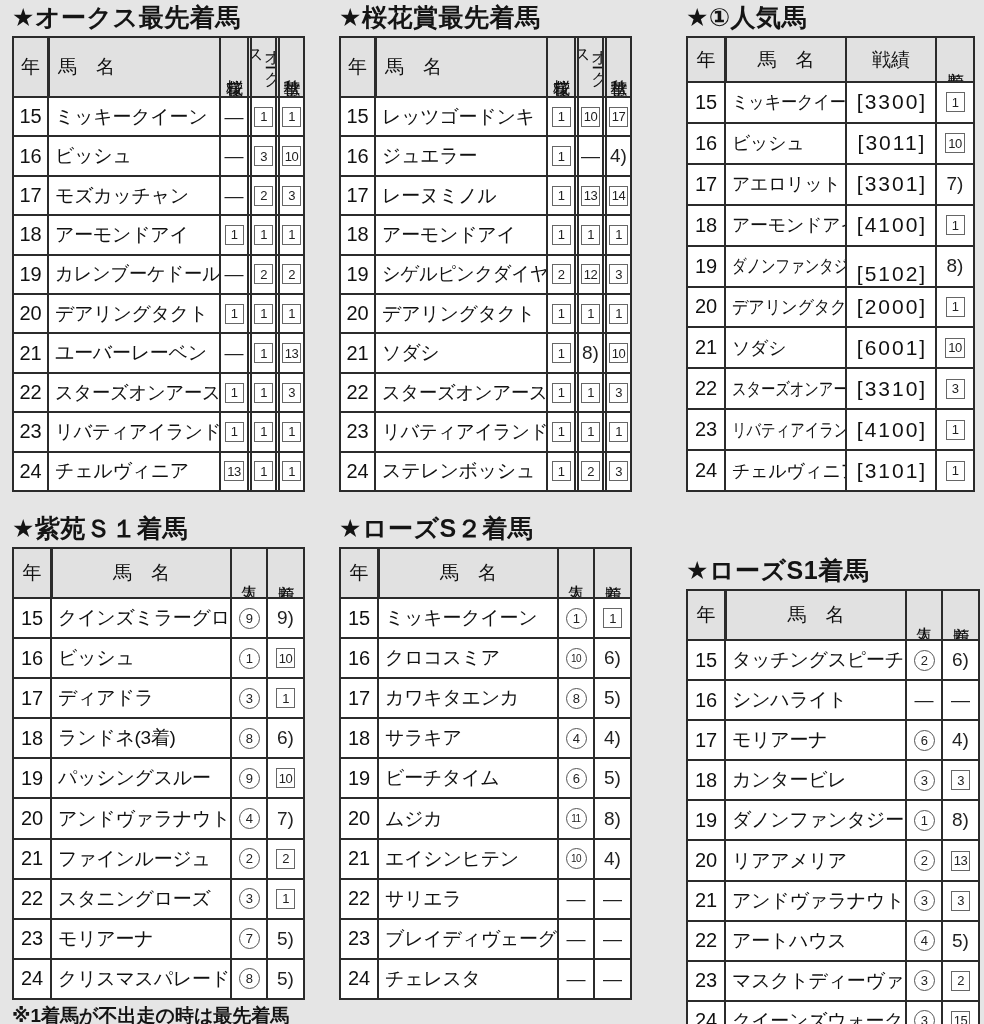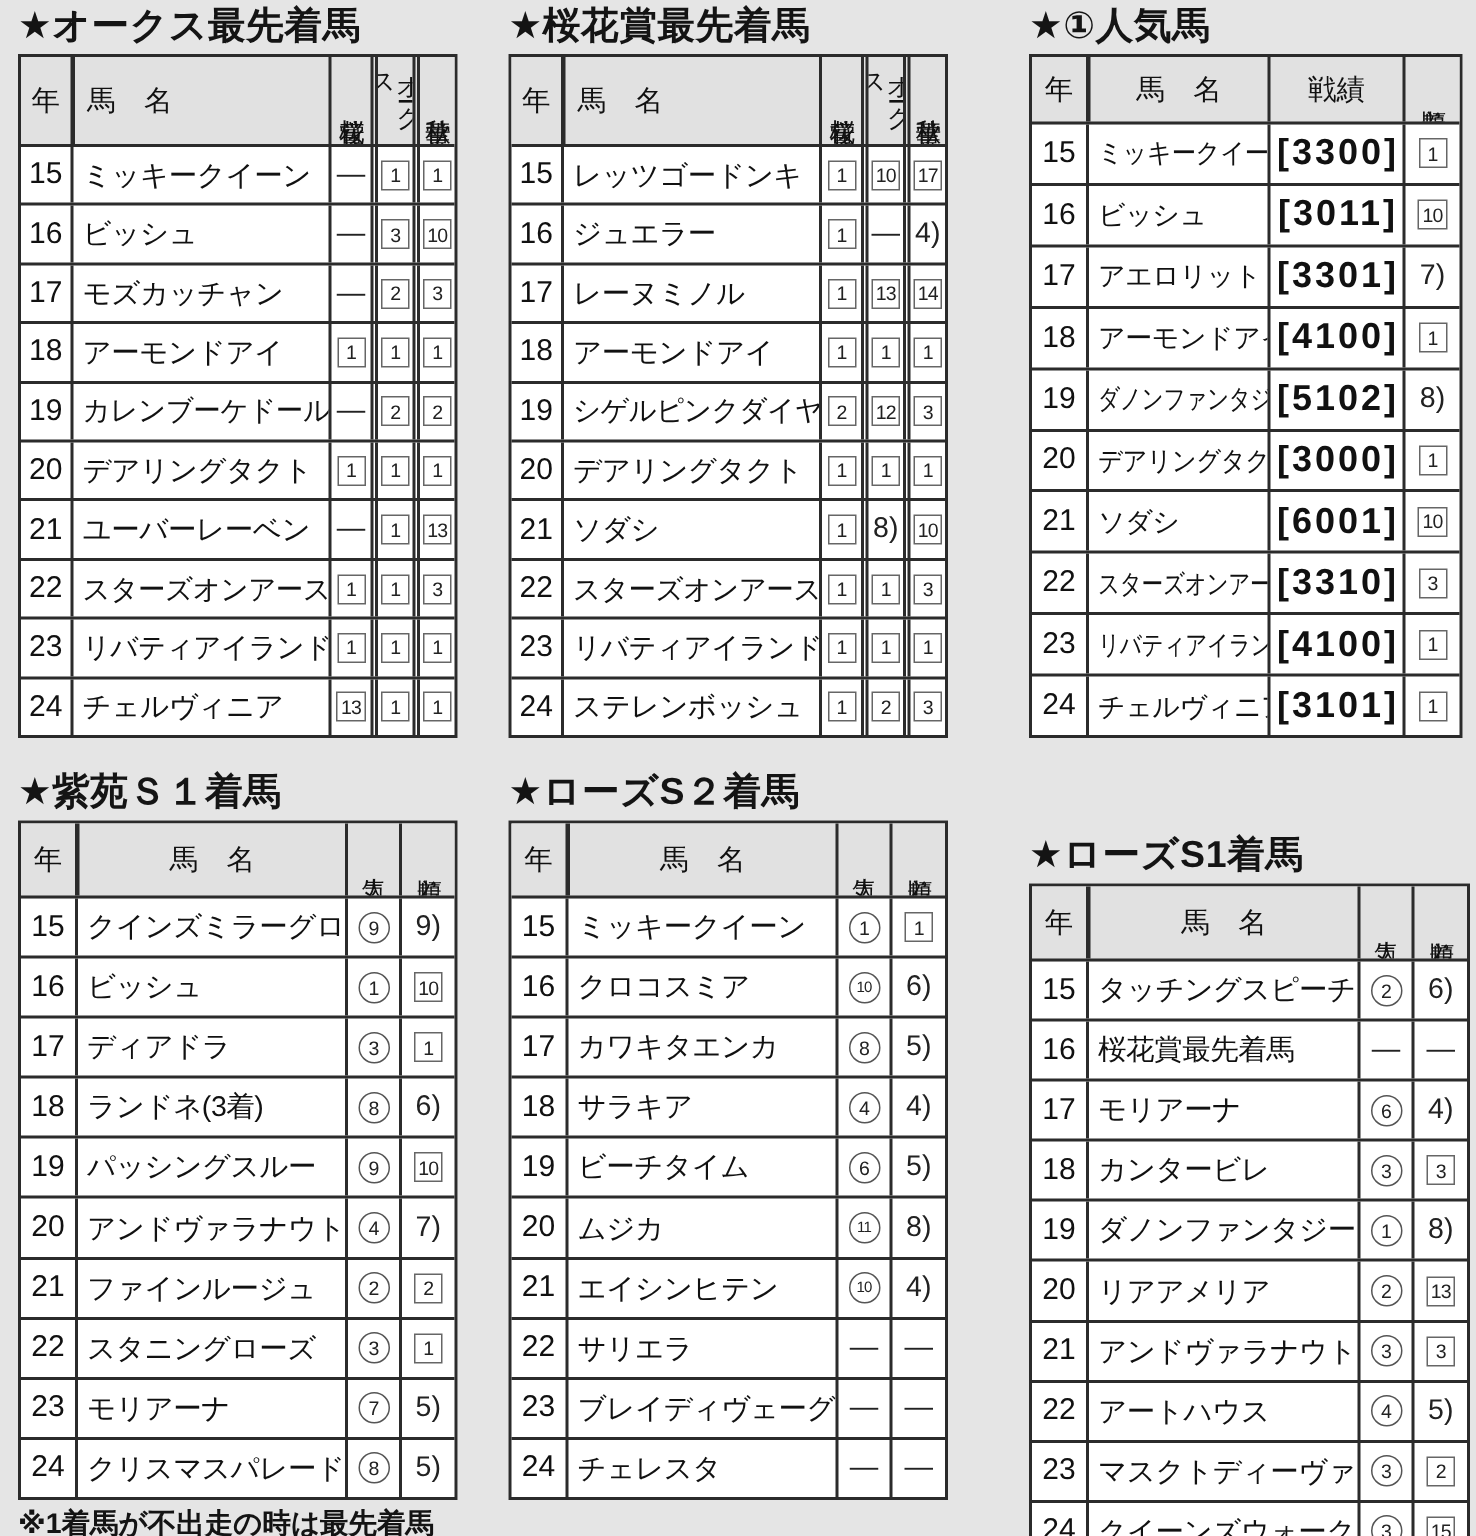--- a/index.html
+++ b/index.html
@@ -47,21 +47,21 @@
     border: 1.5px solid #666; background:#fff; font-size: 13px; color:#222;
     letter-spacing:-0.5px;
   }
   .circnum {
     display:inline-flex; align-items:center; justify-content:center;
     width: 21px; height: 21px; border: 1.5px solid #555; border-radius: 50%;
     font-size: 13px; color:#222; letter-spacing:-0.5px;
   }
   .circnum.two { font-size: 10px; }
   .plainval { font-size: 19px; color:#222; }
-  .senseki { font-size: 24px; letter-spacing: 2px; white-space:nowrap; padding-left:2px;font-weight:bold; }
+  .senseki { font-size: 21px; letter-spacing: 2px; white-space:nowrap; padding-left:2px; }
   .footnote {
     position:absolute; left:12px; top:1003px; font-size:19px; font-weight:600;
     color:#141414; white-space:nowrap;
   }
 </style>
 </head>
 <body>
 
 <div class="page">
   <section class="tbl top1" style="left:12px;  top:2px;  width:293px;">
@@ -462,34 +462,34 @@
             </div>
             <div class="td" style="flex: 0 0 38px;">
               <span class="boxnum">1</span>
             </div>
           </div>
           <div class="tr">
             <div class="td year">19</div>
             <div class="td name">
               <span class="nametext" style="transform: scaleX(0.802);">ダノンファンタジー</span>
             </div>
-            <div class="td" style="flex: 0 0 90px;">
+            <div class="td" style="flex: 0 0 90px; align-items: flex-end;">
               <span class="senseki">[5102]</span>
             </div>
             <div class="td" style="flex: 0 0 38px;">
               <span class="plainval">8)</span>
             </div>
           </div>
           <div class="tr">
             <div class="td year">20</div>
             <div class="td name">
               <span class="nametext" style="transform: scaleX(0.903);">デアリングタクト</span>
             </div>
             <div class="td" style="flex: 0 0 90px;">
-              <span class="senseki">[3000]</span>
+              <span class="senseki">[2000]</span>
             </div>
             <div class="td" style="flex: 0 0 38px;">
               <span class="boxnum">1</span>
             </div>
           </div>
           <div class="tr">
             <div class="td year">21</div>
             <div class="td name">
               <span class="nametext">ソダシ</span>
             </div>
@@ -835,21 +835,21 @@
             <div class="td" style="flex: 0 0 36px;">
               <span class="circnum">2</span>
             </div>
             <div class="td" style="flex: 0 0 37px;">
               <span class="plainval">6)</span>
             </div>
           </div>
           <div class="tr">
             <div class="td year">16</div>
             <div class="td name">
-              <span class="nametext">桜花賞最先着馬</span>
+              <span class="nametext">シンハライト</span>
             </div>
             <div class="td" style="flex: 0 0 36px;">
               <span class="plainval">—</span>
             </div>
             <div class="td" style="flex: 0 0 37px;">
               <span class="plainval">—</span>
             </div>
           </div>
           <div class="tr">
             <div class="td year">17</div>

